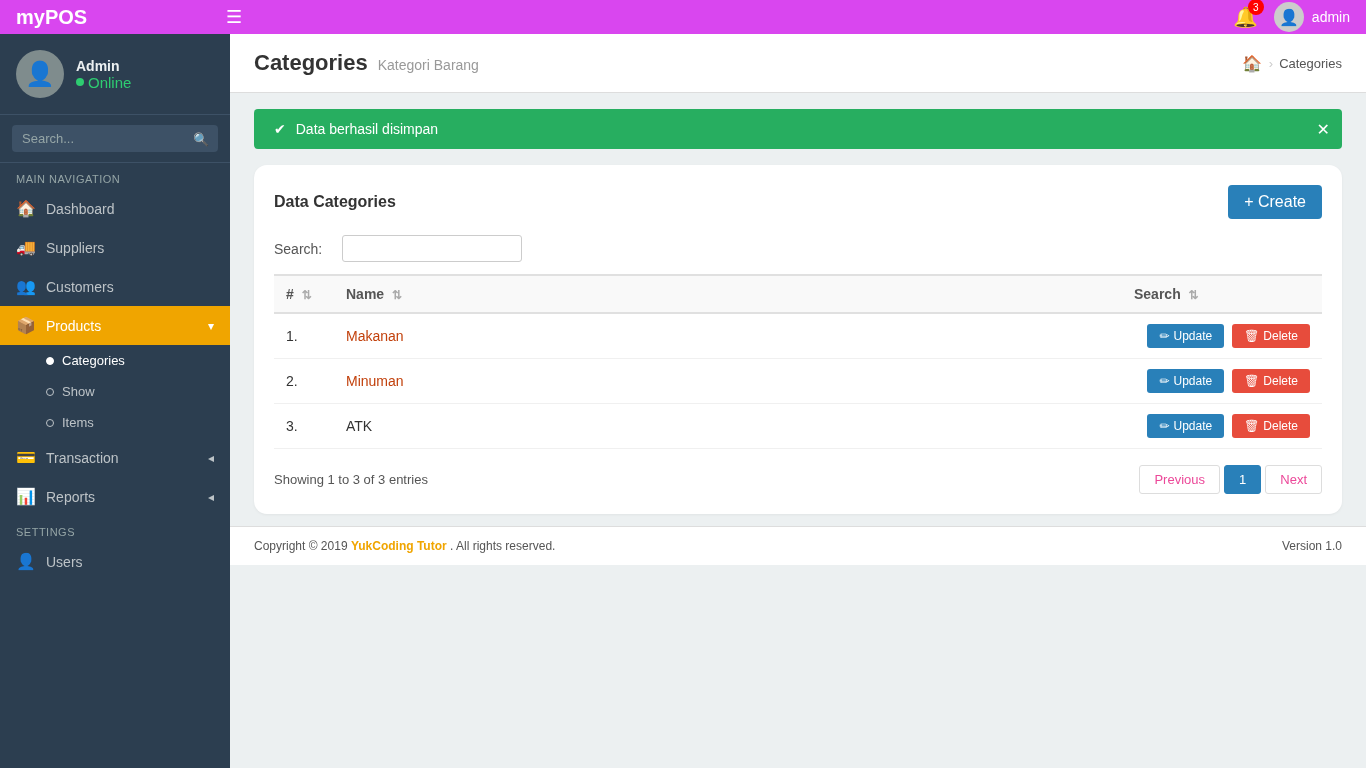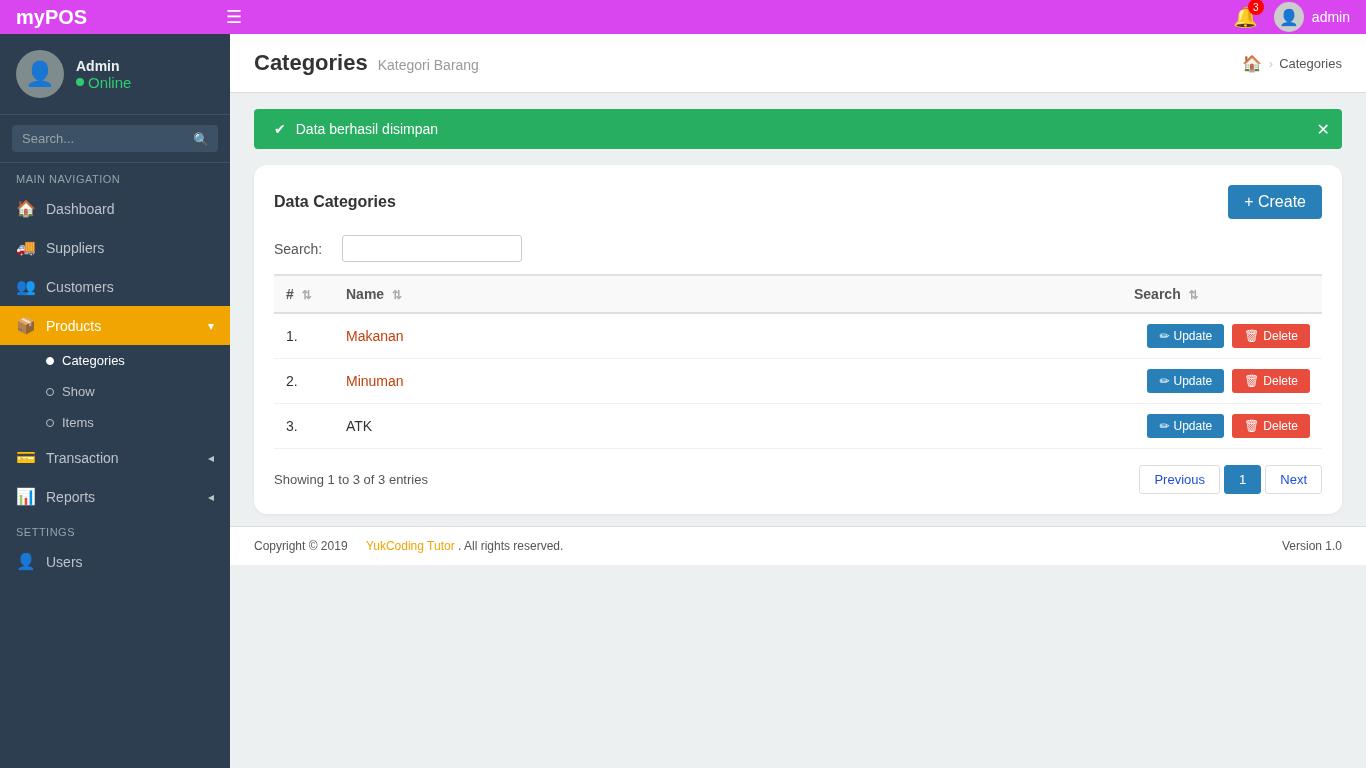--- a/index.html
+++ b/index.html
@@ -351,36 +351,36 @@
       display: flex;
       gap: 4px;
     }
     .page-btn {
       padding: 6px 14px;
       border: 1px solid #ddd;
       background: white;
       border-radius: 3px;
       cursor: pointer;
       font-size: 13px;
-      color: #1d4ed8;
+      color: #ec4899;
     }
     .page-btn.active { background: #2980b9; color: white; border-color: #2980b9; }
 
     
     .main-footer {
       background: white;
       padding: 12px 24px;
       font-size: 12px;
       color: #555;
       border-top: 1px solid #ddd;
       display: flex;
       justify-content: space-between;
       flex-shrink: 0;
     }
-    .footer-link { color: #f0a500; text-decoration: none; font-weight: 400; margin-left: 15px; }
+    .footer-link { color: #f0a500; text-decoration: none; font-weight: 700; }
 
     
     .bell-icon {
       font-size: 20px;
       cursor: pointer;
     }
   </style>
 </head>
 <body>
 

